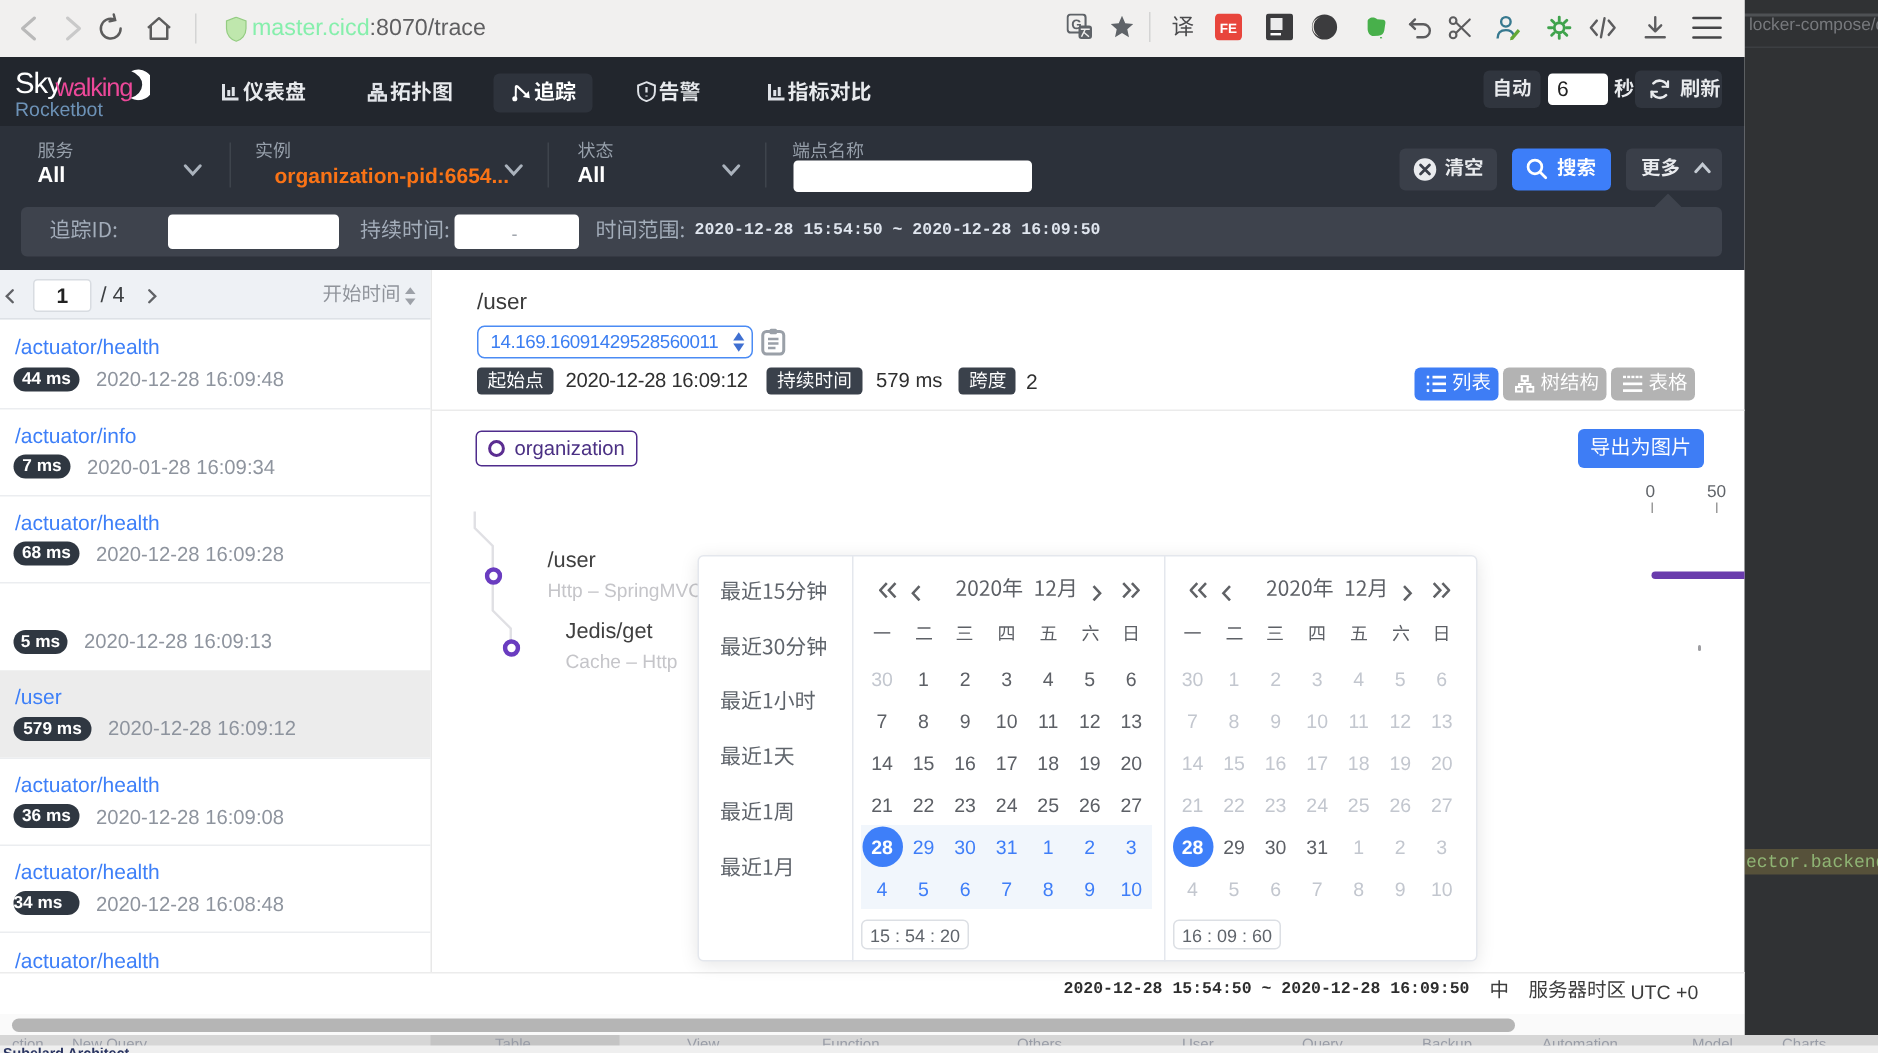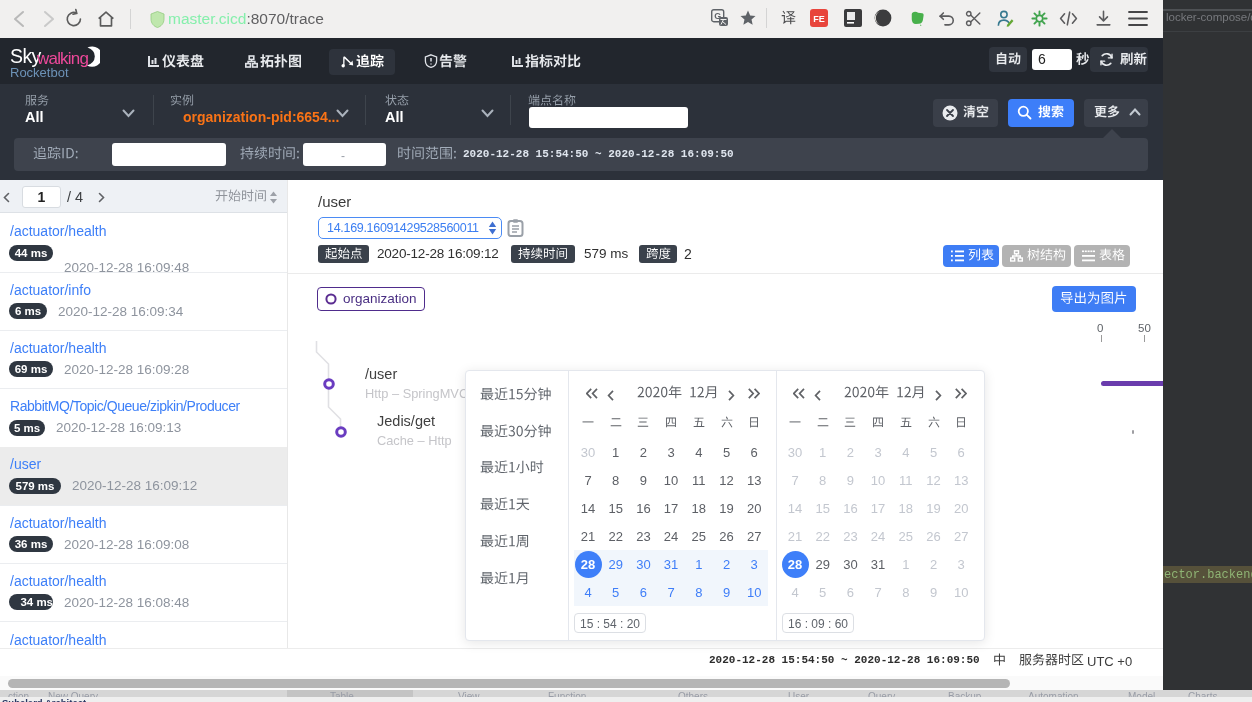--- a/index.html
+++ b/index.html
@@ -369,45 +369,44 @@
         </g>
       </svg>
     </div>
 <svg style="position:absolute;left:269px;top:191px" width="9" height="13" viewBox="0 0 9 13" fill="#9da1a8">
       <path d="M4.5 0.5 L8 5 H1 Z"></path>
       <path d="M4.5 12.5 L1 8 H8 Z"></path>
     </svg>
 <div style="position:absolute;left:0px;top:271.5px;width:287px;height:1px;background:#ebedf0"></div>
 <div style="position:absolute;left:10px;top:223px;font:400 14px 'Liberation Sans',sans-serif;color:#3d7ff8;white-space:nowrap;">/actuator/health</div>
 <div style="position:absolute;left:9px;top:244.5px;width:44px;height:16px;background:#2f3741;border-radius:8px;color:#fff;font:700 11.5px 'Liberation Sans',sans-serif;text-align:center;line-height:16px">44 ms</div>
-<div style="position:absolute;left:64px;top:260px;font:400 13.5px 'Liberation Sans',sans-serif;color:#8e949e;white-space:nowrap;">2020-12-28 16:09:48</div>
+<div style="position:absolute;left:64px;top:245px;font:400 13.5px 'Liberation Sans',sans-serif;color:#8e949e;white-space:nowrap;">2020-12-28 16:09:48</div>
 <div style="position:absolute;left:0px;top:330px;width:287px;height:1px;background:#ebedf0"></div>
 <div style="position:absolute;left:10px;top:281.5px;font:400 14px 'Liberation Sans',sans-serif;color:#3d7ff8;white-space:nowrap;">/actuator/info</div>
-<div style="position:absolute;left:9px;top:303px;width:38px;height:16px;background:#2f3741;border-radius:8px;color:#fff;font:700 11.5px 'Liberation Sans',sans-serif;text-align:center;line-height:16px">6 ms</div>
-<div style="position:absolute;left:58px;top:303.5px;font:400 13.5px 'Liberation Sans',sans-serif;color:#8e949e;white-space:nowrap;">2020-12-28 16:09:34</div>
+<div style="position:absolute;left:9px;top:303px;width:38px;height:16px;background:#2f3741;border-radius:8px;color:#fff;font:700 11.5px 'Liberation Sans',sans-serif;text-align:center;line-height:16px">7 ms</div>
+<div style="position:absolute;left:58px;top:303.5px;font:400 13.5px 'Liberation Sans',sans-serif;color:#8e949e;white-space:nowrap;">2020-01-28 16:09:34</div>
 <div style="position:absolute;left:0px;top:388px;width:287px;height:1px;background:#ebedf0"></div>
 <div style="position:absolute;left:10px;top:339.5px;font:400 14px 'Liberation Sans',sans-serif;color:#3d7ff8;white-space:nowrap;">/actuator/health</div>
-<div style="position:absolute;left:9px;top:361px;width:44px;height:16px;background:#2f3741;border-radius:8px;color:#fff;font:700 11.5px 'Liberation Sans',sans-serif;text-align:center;line-height:16px">69 ms</div>
+<div style="position:absolute;left:9px;top:361px;width:44px;height:16px;background:#2f3741;border-radius:8px;color:#fff;font:700 11.5px 'Liberation Sans',sans-serif;text-align:center;line-height:16px">68 ms</div>
 <div style="position:absolute;left:64px;top:361.5px;font:400 13.5px 'Liberation Sans',sans-serif;color:#8e949e;white-space:nowrap;">2020-12-28 16:09:28</div>
 <div style="position:absolute;left:0px;top:446.5px;width:287px;height:1px;background:#ebedf0"></div>
-<div style="position:absolute;left:10px;top:398px;font:400 14px 'Liberation Sans',sans-serif;color:#3d7ff8;white-space:nowrap;letter-spacing:-0.45px">RabbitMQ/Topic/Queue/zipkin/Producer</div>
 <div style="position:absolute;left:9px;top:419.5px;width:36px;height:16px;background:#2f3741;border-radius:8px;color:#fff;font:700 11.5px 'Liberation Sans',sans-serif;text-align:center;line-height:16px">5 ms</div>
 <div style="position:absolute;left:56px;top:420px;font:400 13.5px 'Liberation Sans',sans-serif;color:#8e949e;white-space:nowrap;">2020-12-28 16:09:13</div>
 <div style="position:absolute;left:0px;top:447px;width:287px;height:58px;background:#ececec"></div>
 <div style="position:absolute;left:0px;top:504.5px;width:287px;height:1px;background:#ebedf0"></div>
 <div style="position:absolute;left:10px;top:456px;font:400 14px 'Liberation Sans',sans-serif;color:#3d7ff8;white-space:nowrap;">/user</div>
 <div style="position:absolute;left:9px;top:477.5px;width:52px;height:16px;background:#2f3741;border-radius:8px;color:#fff;font:700 11.5px 'Liberation Sans',sans-serif;text-align:center;line-height:16px">579 ms</div>
 <div style="position:absolute;left:72px;top:478px;font:400 13.5px 'Liberation Sans',sans-serif;color:#8e949e;white-space:nowrap;">2020-12-28 16:09:12</div>
 <div style="position:absolute;left:0px;top:563px;width:287px;height:1px;background:#ebedf0"></div>
 <div style="position:absolute;left:10px;top:514.5px;font:400 14px 'Liberation Sans',sans-serif;color:#3d7ff8;white-space:nowrap;">/actuator/health</div>
 <div style="position:absolute;left:9px;top:536px;width:44px;height:16px;background:#2f3741;border-radius:8px;color:#fff;font:700 11.5px 'Liberation Sans',sans-serif;text-align:center;line-height:16px">36 ms</div>
 <div style="position:absolute;left:64px;top:536.5px;font:400 13.5px 'Liberation Sans',sans-serif;color:#8e949e;white-space:nowrap;">2020-12-28 16:09:08</div>
 <div style="position:absolute;left:0px;top:621px;width:287px;height:1px;background:#ebedf0"></div>
 <div style="position:absolute;left:10px;top:572.5px;font:400 14px 'Liberation Sans',sans-serif;color:#3d7ff8;white-space:nowrap;">/actuator/health</div>
-<div style="position:absolute;left:9px;top:594px;width:44px;height:16px;background:#2f3741;border-radius:8px;color:#fff;font:700 11.5px 'Liberation Sans',sans-serif;text-align:right;line-height:16px">34 ms</div>
+<div style="position:absolute;left:9px;top:594px;width:44px;height:16px;background:#2f3741;border-radius:8px;color:#fff;font:700 11.5px 'Liberation Sans',sans-serif;text-align:left;line-height:16px">34 ms</div>
 <div style="position:absolute;left:64px;top:594.5px;font:400 13.5px 'Liberation Sans',sans-serif;color:#8e949e;white-space:nowrap;">2020-12-28 16:08:48</div>
 <div style="position:absolute;left:0px;top:680.5px;width:287px;height:1px;background:#ebedf0"></div>
 <div style="position:absolute;left:10px;top:632px;font:400 14px 'Liberation Sans',sans-serif;color:#3d7ff8;white-space:nowrap;">/actuator/health</div>
 <div style="position:absolute;left:318px;top:193px;font:400 15px 'Liberation Sans',sans-serif;color:#3a3a3a;white-space:nowrap;">/user</div>
 <div style="position:absolute;left:318px;top:217px;width:184px;height:22px;background:#fff;border:1.4px solid #4b8bf4;border-radius:5px"></div>
 <div style="position:absolute;left:327px;top:221px;font:400 12.5px 'Liberation Sans',sans-serif;color:#3b7ef2;white-space:nowrap;letter-spacing:-0.3px">14.169.16091429528560011</div>
 <svg style="position:absolute;left:488px;top:221px" width="9" height="14" viewBox="0 0 9 14" fill="#3f6fd1">
       <path d="M4.5 0.5 L8.2 6 H0.8 Z"></path>
       <path d="M4.5 13.5 L0.8 8 H8.2 Z"></path>
     </svg>

